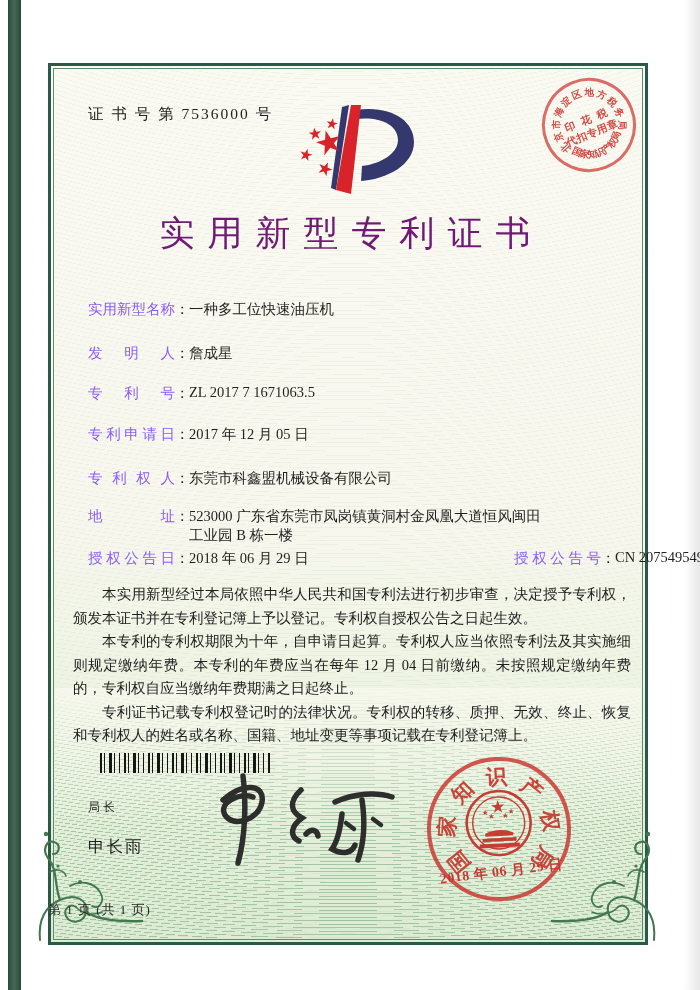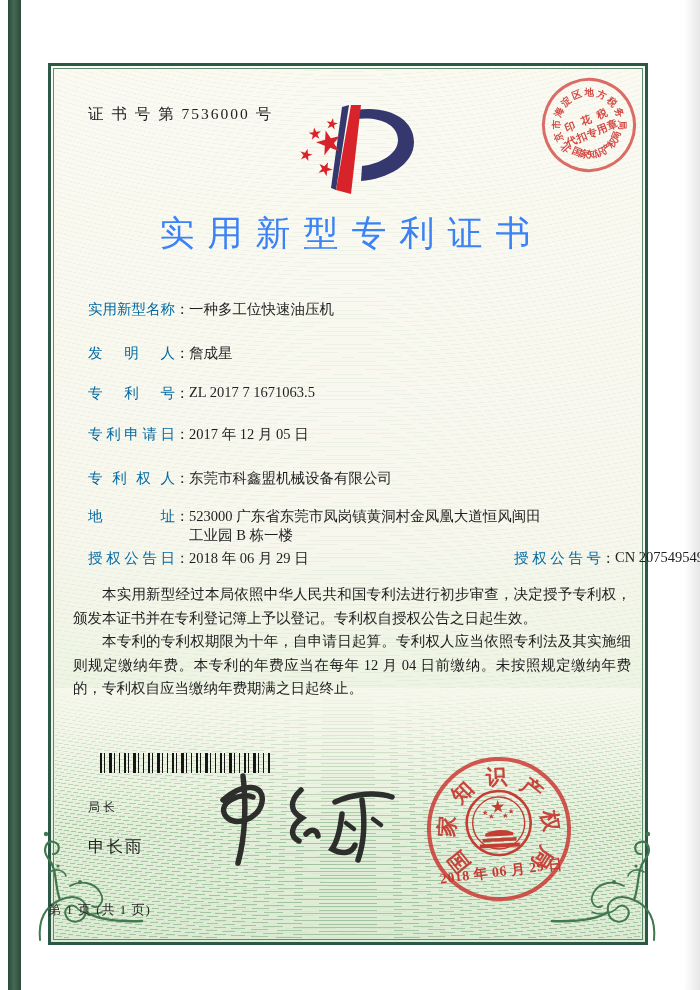--- a/index.html
+++ b/index.html
@@ -50,26 +50,26 @@
   .fl-right { left:548px; top:822px; transform:scaleX(-1); }
 
   .cert-no {
     position:absolute; left:88px; top:104px;
     font-size:15.5px; letter-spacing:2px; color:#222;text-align:right;
   }
   .logo { position:absolute; left:272px; top:102px; width:156px; height:95px; }
   .title {
     position:absolute; left:48px; top:210px; width:594px;
     text-align:center; font-size:35px; letter-spacing:13px;
-    color:#3b82f6; font-weight:500; text-indent:13px;
+    color:#701a75; font-weight:500; text-indent:13px;
   }
   .frow { position:absolute; left:88px; font-size:14.5px; white-space:nowrap; }
   .flabel {
     display:inline-block; width:87px; text-align:justify; text-align-last:justify;
-    vertical-align:top; color:#0369a1;
+    vertical-align:top; color:#8b5cf6;
   }
   .colon { display:inline-block; width:14px; vertical-align:top; }
   .fvalue { display:inline-block; vertical-align:top; white-space:pre-line; max-width:420px; }
   .grant2 { position:absolute; left:398px; top:0;margin-left:28px; }
   .body-text {
     position:absolute; left:73px; top:583px; width:558px;
     font-size:14.5px; line-height:23.5px; color:#1d1d1d; text-align:justify;
   }
   .body-text p { margin:0; text-indent:2em; }
   .barcode {
@@ -212,20 +212,21 @@
 工业园 B 栋一楼</span>
   </div>
   <div class="frow" style="top:549px">
     <span class="flabel">授权公告日</span><span class="colon">：</span><span class="fvalue">2018 年 06 月 29 日</span>
     <span class="grant2"><span class="flabel">授权公告号</span><span class="colon">：</span><span class="fvalue">CN 207549549 U</span></span>
   </div>
 
   <div class="body-text">
     <p>本实用新型经过本局依照中华人民共和国专利法进行初步审查，决定授予专利权，颁发本证书并在专利登记簿上予以登记。专利权自授权公告之日起生效。</p>
     <p>本专利的专利权期限为十年，自申请日起算。专利权人应当依照专利法及其实施细则规定缴纳年费。本专利的年费应当在每年 12 月 04 日前缴纳。未按照规定缴纳年费的，专利权自应当缴纳年费期满之日起终止。</p>
+    <p>专利证书记载专利权登记时的法律状况。专利权的转移、质押、无效、终止、恢复和专利权人的姓名或名称、国籍、地址变更等事项记载在专利登记簿上。</p>
   </div>
 
   <div class="barcode"></div>
 
   <div class="director-title">局长</div>
   <div class="director-name">申长雨</div>
 
   <svg class="signature" viewBox="0 0 215 100">
     <g stroke="#1b1b1b" stroke-width="5.5" fill="none" stroke-linecap="round" opacity=".9">
       <path d="M38,30 C58,12 80,14 77,32 C74,50 48,58 40,45 C33,33 54,22 68,27"></path>

